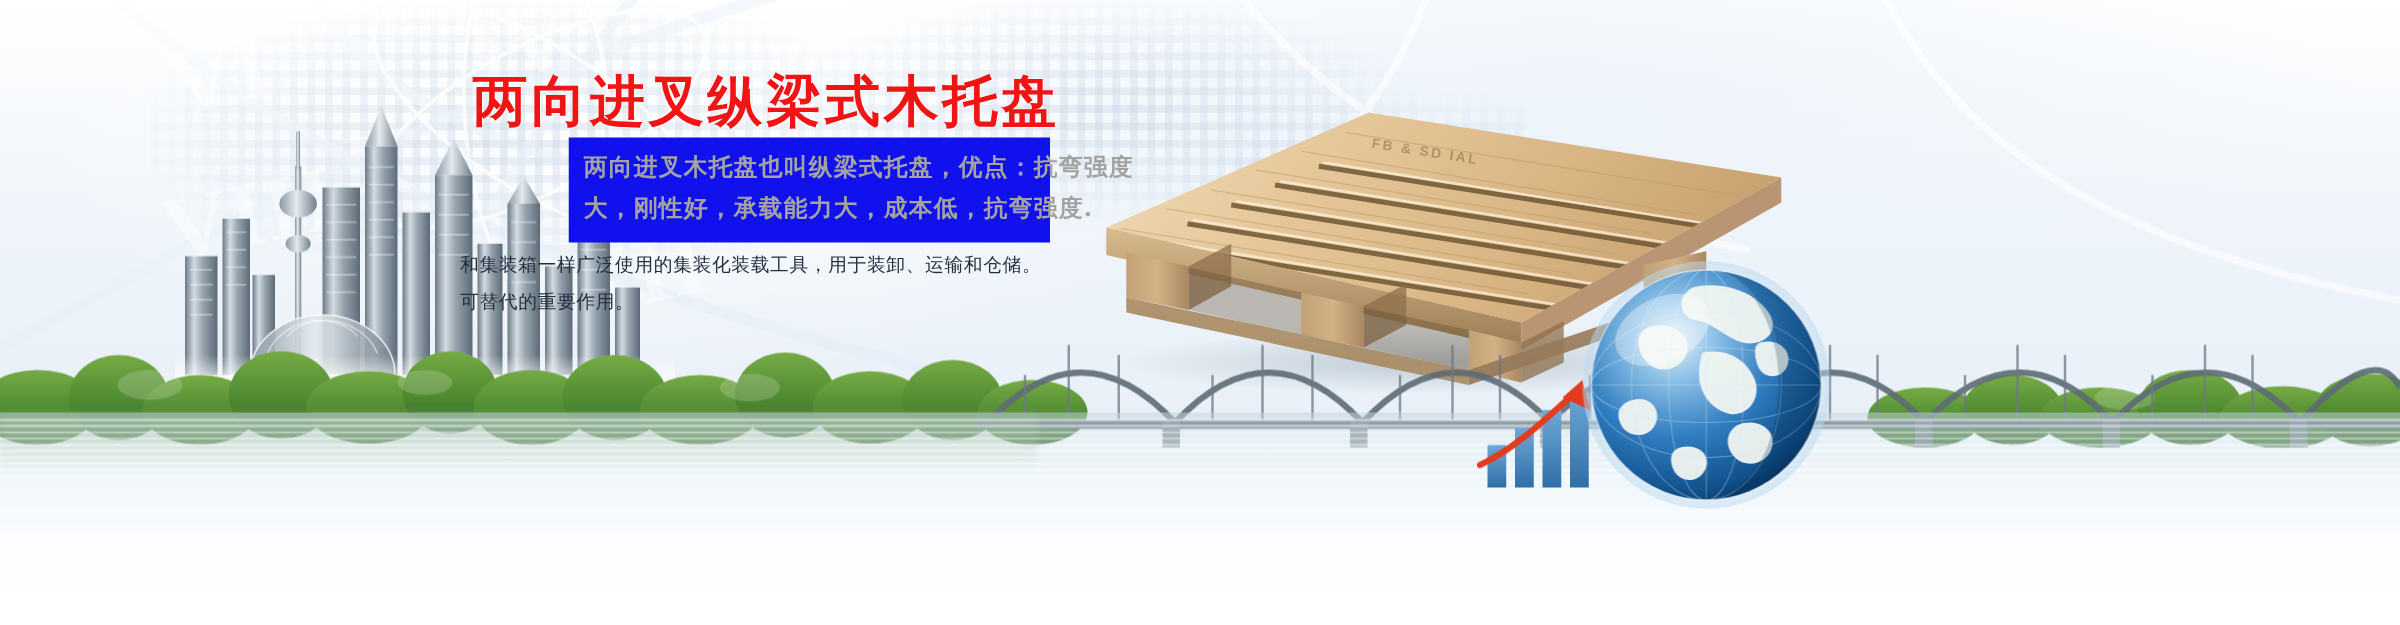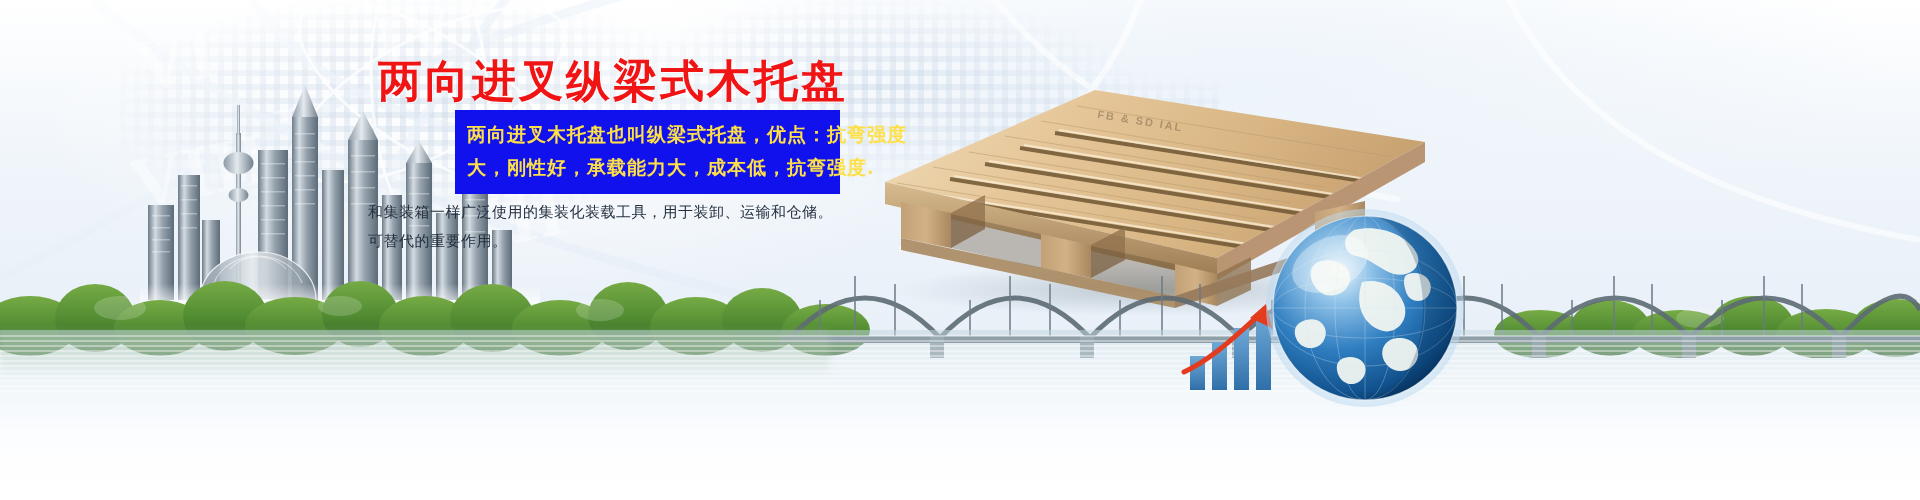--- a/index.html
+++ b/index.html
@@ -131,21 +131,21 @@
   .highlight-box {
     position: absolute;
     left: 455px;
     top: 110px;
     width: 385px;
     background: #1111ee;
     padding: 8px 10px 10px 12px;
     box-sizing: border-box;
   }
   .highlight-line {
-    color: #fde047;
+    color: #a3a3a3;
     font-family: "DejaVu Serif", "Liberation Serif", serif;
     font-weight: bold;
     font-size: 19px;
     line-height: 33px;
     letter-spacing: 1px;
     white-space: nowrap;
   }
 
   .body-copy {
     position: absolute;

